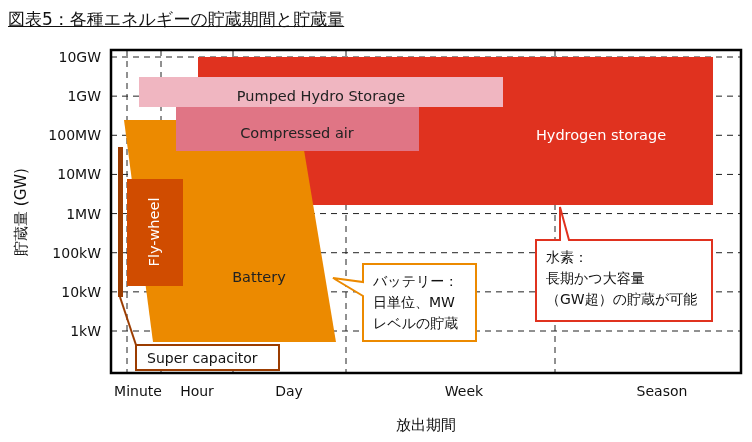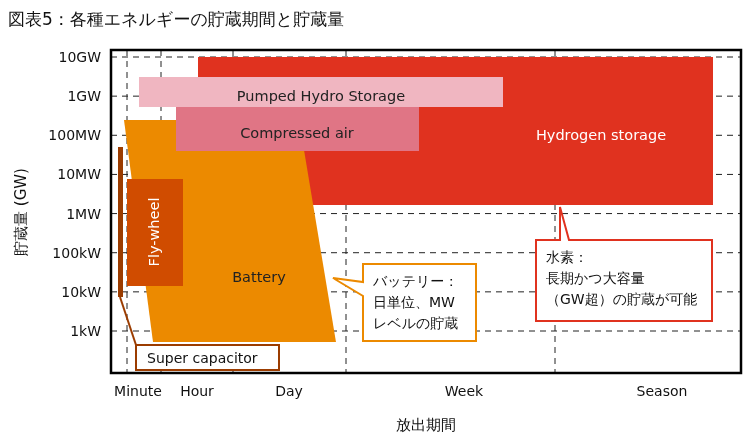--- a/index.html
+++ b/index.html
@@ -1,18 +1,18 @@
 <!DOCTYPE html>
 <html><head>
 <meta charset="utf-8">
 <style>
   html, body { margin: 0; padding: 0; background: #ffffff; }
   body { width: 752px; height: 442px; position: relative; overflow: hidden;
          font-family: "DejaVu Sans", "Liberation Sans", sans-serif; color: #111; }
-  #title { position: absolute; left: 8px; top: 8px; font-size: 17px; letter-spacing: 0px; white-space: nowrap; }
+  #title { position: absolute; left: 8px; top: 8px; font-size: 17px; letter-spacing: 0px; white-space: nowrap; text-decoration: underline; }
   svg { position: absolute; left: 0; top: 0; }
 </style>
 </head>
 <body>
 
 <div id="title">図表5：各種エネルギーの貯蔵期間と貯蔵量</div>
 
 <svg id="chart" width="752" height="442" viewBox="0 0 752 442" xmlns="http://www.w3.org/2000/svg">
   <g id="grid">
       <line x1="111" x2="741" y1="57" y2="57" stroke="#222" stroke-width="1" stroke-dasharray="6,5"></line>

